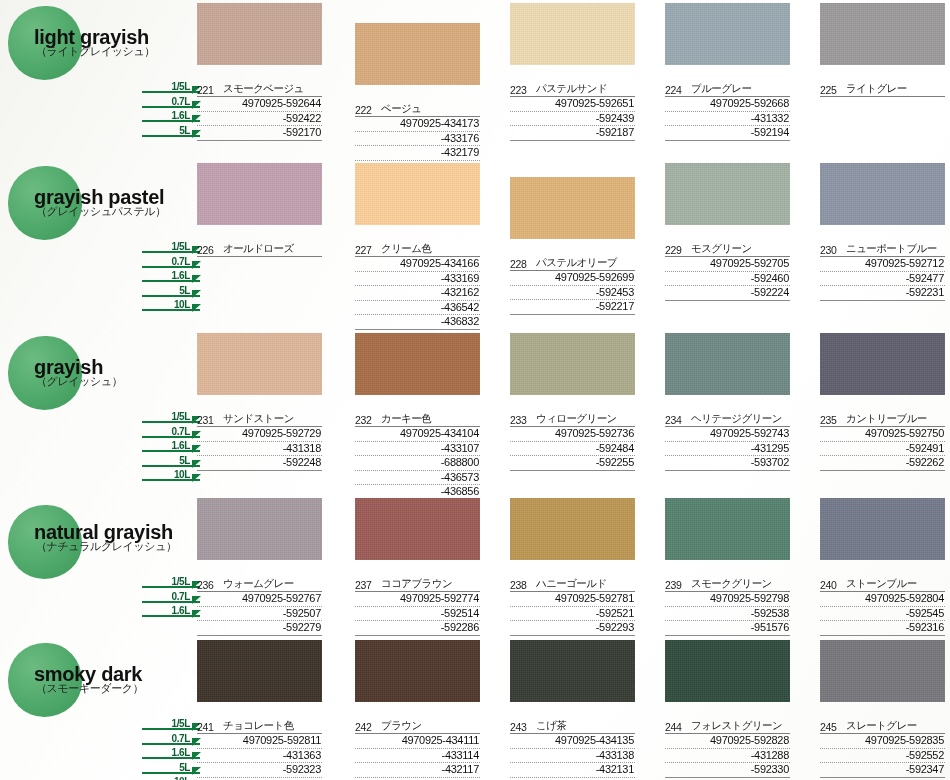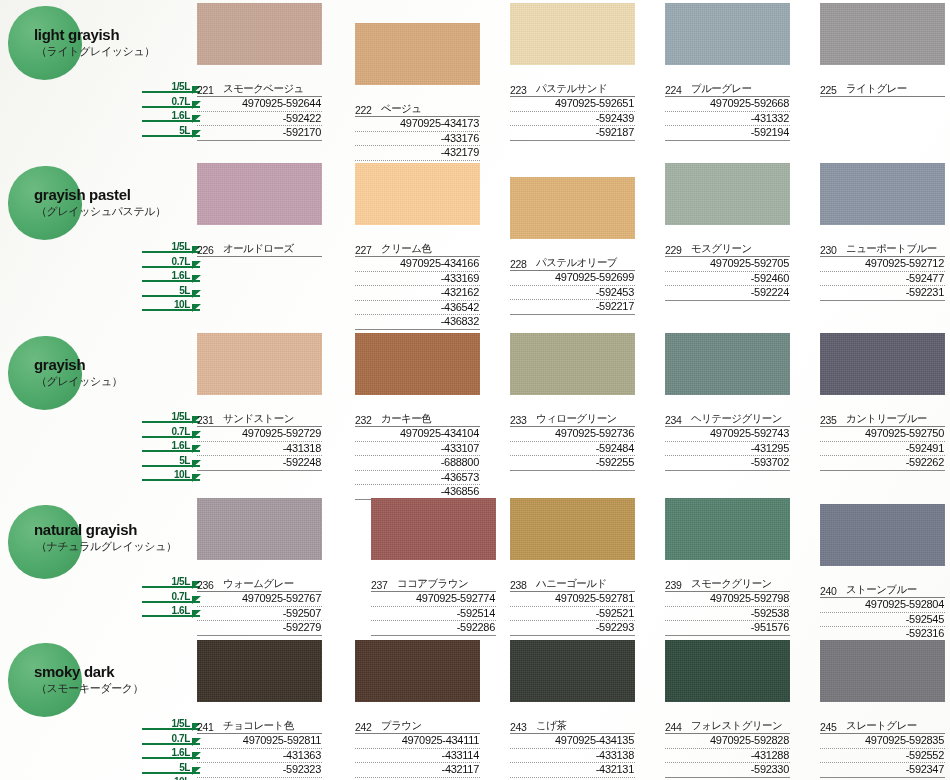--- a/index.html
+++ b/index.html
@@ -40,21 +40,21 @@
     top: 6px;
     width: 74px;
     height: 74px;
     border-radius: 50% 48% 52% 50% / 50% 52% 48% 50%;
     background: radial-gradient(circle at 35% 32%, #6cbb80 0%, #4fa96a 55%, #3d975a 100%);
   }
   .group-en {
     position: absolute;
     left: 34px;
     top: 26px;
-    font-size: 15px;
+    font-size: 20px;
     font-weight: bold;
     color: #111;
     letter-spacing: -0.3px;
     white-space: nowrap;
   }
   .group-jp {
     position: absolute;
     left: 36px;
     top: 44px;
     font-size: 11px;
@@ -456,21 +456,21 @@
         <div class="cname">
           <span class="cnum">236</span>
           <span>ウォームグレー</span>
         </div>
         <div class="codes">
           <div class="code">4970925-592767</div>
           <div class="code">-592507</div>
           <div class="code last">-592279</div>
         </div>
       </div>
-      <div class="cell" style="left: 371px; top: 3px;">
+      <div class="cell" style="left: 355px; top: 3px;">
         <div class="swatch" style="background: rgb(156, 90, 85);"></div>
         <div class="cname">
           <span class="cnum">237</span>
           <span>ココアブラウン</span>
         </div>
         <div class="codes">
           <div class="code">4970925-592774</div>
           <div class="code">-592514</div>
           <div class="code last">-592286</div>
         </div>
@@ -492,21 +492,21 @@
         <div class="cname">
           <span class="cnum">239</span>
           <span>スモークグリーン</span>
         </div>
         <div class="codes">
           <div class="code">4970925-592798</div>
           <div class="code">-592538</div>
           <div class="code last">-951576</div>
         </div>
       </div>
-      <div class="cell" style="left: 820px; top: 9px;">
+      <div class="cell" style="left: 820px; top: 3px;">
         <div class="swatch" style="background: rgb(116, 121, 138);"></div>
         <div class="cname">
           <span class="cnum">240</span>
           <span>ストーンブルー</span>
         </div>
         <div class="codes">
           <div class="code">4970925-592804</div>
           <div class="code">-592545</div>
           <div class="code last">-592316</div>
         </div>

